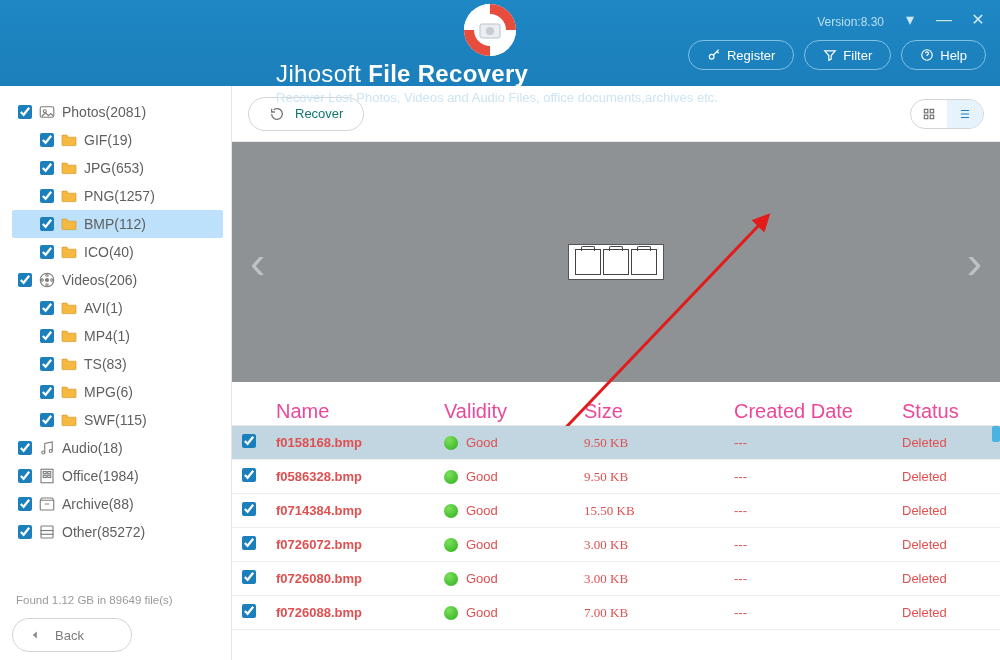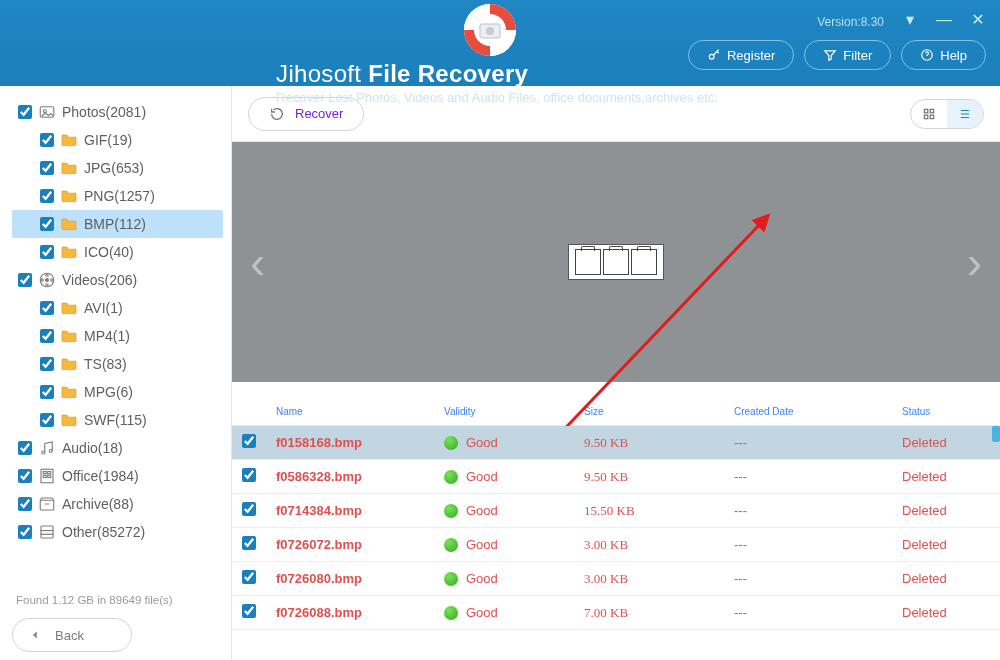--- a/index.html
+++ b/index.html
@@ -33,40 +33,40 @@
   .indent2{padding-left:28px;}
   .folder-icon svg{width:18px;height:14px;}
   .cat-icon svg{width:18px;height:18px;fill:none;stroke:#7e7e7e;stroke-width:1.5;}
   .found { font-size:11.5px; color:#9a9a9a; margin:10px 0 12px 4px;}
   .backbtn { width:120px; height:34px; border:1px solid #d5d5d5; background:#fff; border-radius:17px; display:flex; align-items:center; gap:10px; padding:0 18px; color:#7b7b7b; font-size:13px; cursor:pointer;}
   .backbtn svg{width:14px;height:12px;fill:#8a8a8a;}
 
   
   .content { flex:1; display:flex; flex-direction:column; }
   .toolbar { height:56px; display:flex; align-items:center; padding:0 16px; border-bottom:1px solid #e8e8e8;}
-  .recoverbtn { height:34px; border:1px solid #d5d5d5; background:#fff; border-radius:17px; padding:0 20px; display:flex; align-items:center; gap:10px; color:#6d28d9; font-size:13px; cursor:pointer;}
+  .recoverbtn { height:34px; border:1px solid #d5d5d5; background:#fff; border-radius:17px; padding:0 20px; display:flex; align-items:center; gap:10px; color:#0f766e; font-size:13px; cursor:pointer;}
   .recoverbtn svg{width:16px;height:16px;fill:none;stroke:#7a7a7a;stroke-width:2;}
   .viewtoggle { margin-left:auto; display:flex; border:1px solid #d5d5d5; border-radius:16px; overflow:hidden; height:30px;}
   .viewtoggle div{ width:36px; display:flex; align-items:center; justify-content:center; cursor:pointer;}
   .viewtoggle div.active{ background:#e6f3fc;}
   .viewtoggle svg{width:14px;height:14px;stroke:#6f6f6f;stroke-width:2;fill:none;}
   .viewtoggle div.active svg{stroke:#1b7fbb;}
 
   .preview { height:240px; background:#8e9295; position:relative; display:flex; align-items:center; justify-content:center;}
   .preview .navarrow{ position:absolute; top:50%; transform:translateY(-50%); color:#bfc2c4; font-size:46px; cursor:pointer; user-select:none;}
   .preview .navarrow.left{left:18px;} .preview .navarrow.right{right:18px;}
   .preview-placeholder{ background:#fff; border:1px solid #555; padding:4px 6px; display:flex; gap:2px;}
   .preview-placeholder .ph{ width:26px;height:26px;border:1.5px solid #444; position:relative;}
   .preview-placeholder .ph::before{content:"";position:absolute;top:-4px;left:5px;right:5px;height:4px;border:1.5px solid #444;border-bottom:none;border-radius:2px 2px 0 0;}
 
   
   .arrow-annot{position:absolute; pointer-events:none;}
   .arrow-annot svg{overflow:visible;}
 
-  .tablehead { display:flex; height:44px; align-items:center; font-size:10px; color:#3b82f6; border-bottom:1px solid #e8e8e8; padding:16px 4px 0 10px;}
+  .tablehead { display:flex; height:44px; align-items:center; font-size:20px; color:#ec4899; border-bottom:1px solid #e8e8e8; padding:16px 4px 0 10px;}
   .col-chk{width:34px;}
   .col-name{width:168px;}
   .col-val{width:140px;}
   .col-size{width:150px;}
   .col-date{width:150px;}
   .col-status{flex:1;margin-left:18px;}
 
   .rows{overflow:auto; position:relative;}
   .row{ display:flex; height:34px; align-items:center; font-size:13px; border-bottom:1px solid #eee; padding:0 4px 0 10px;}
   .row.selected{ background:#c1d6e0;}

